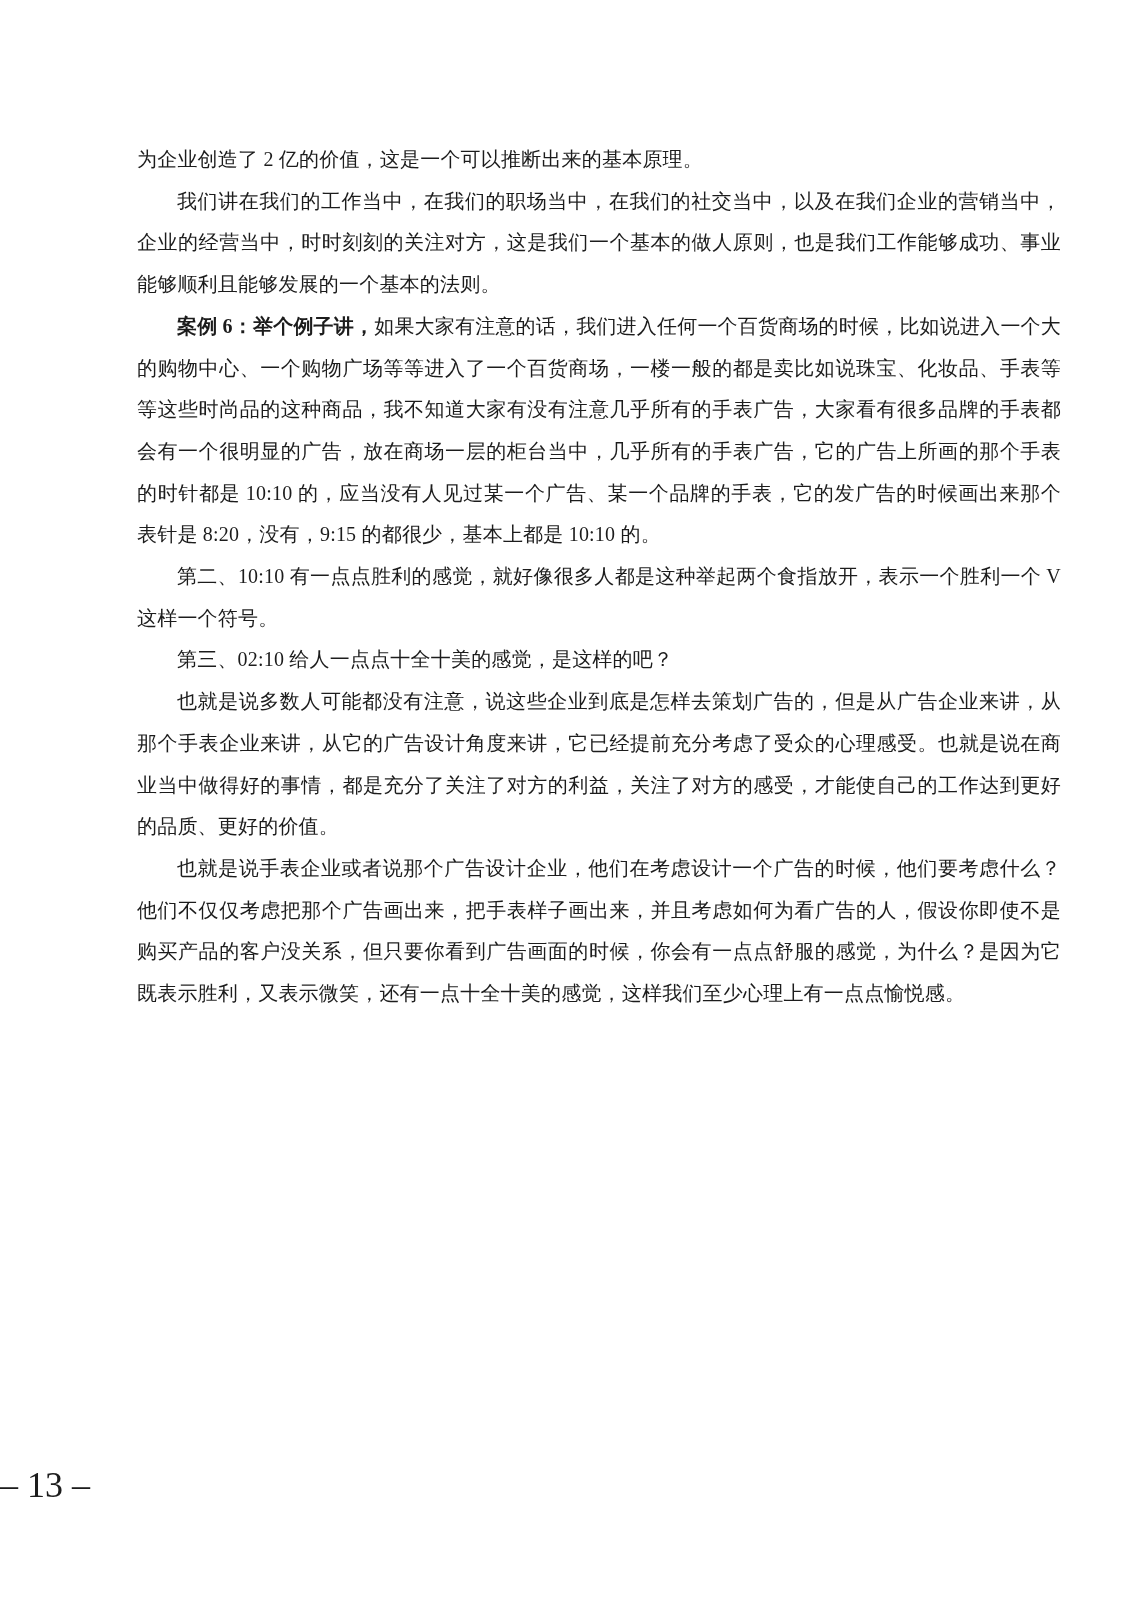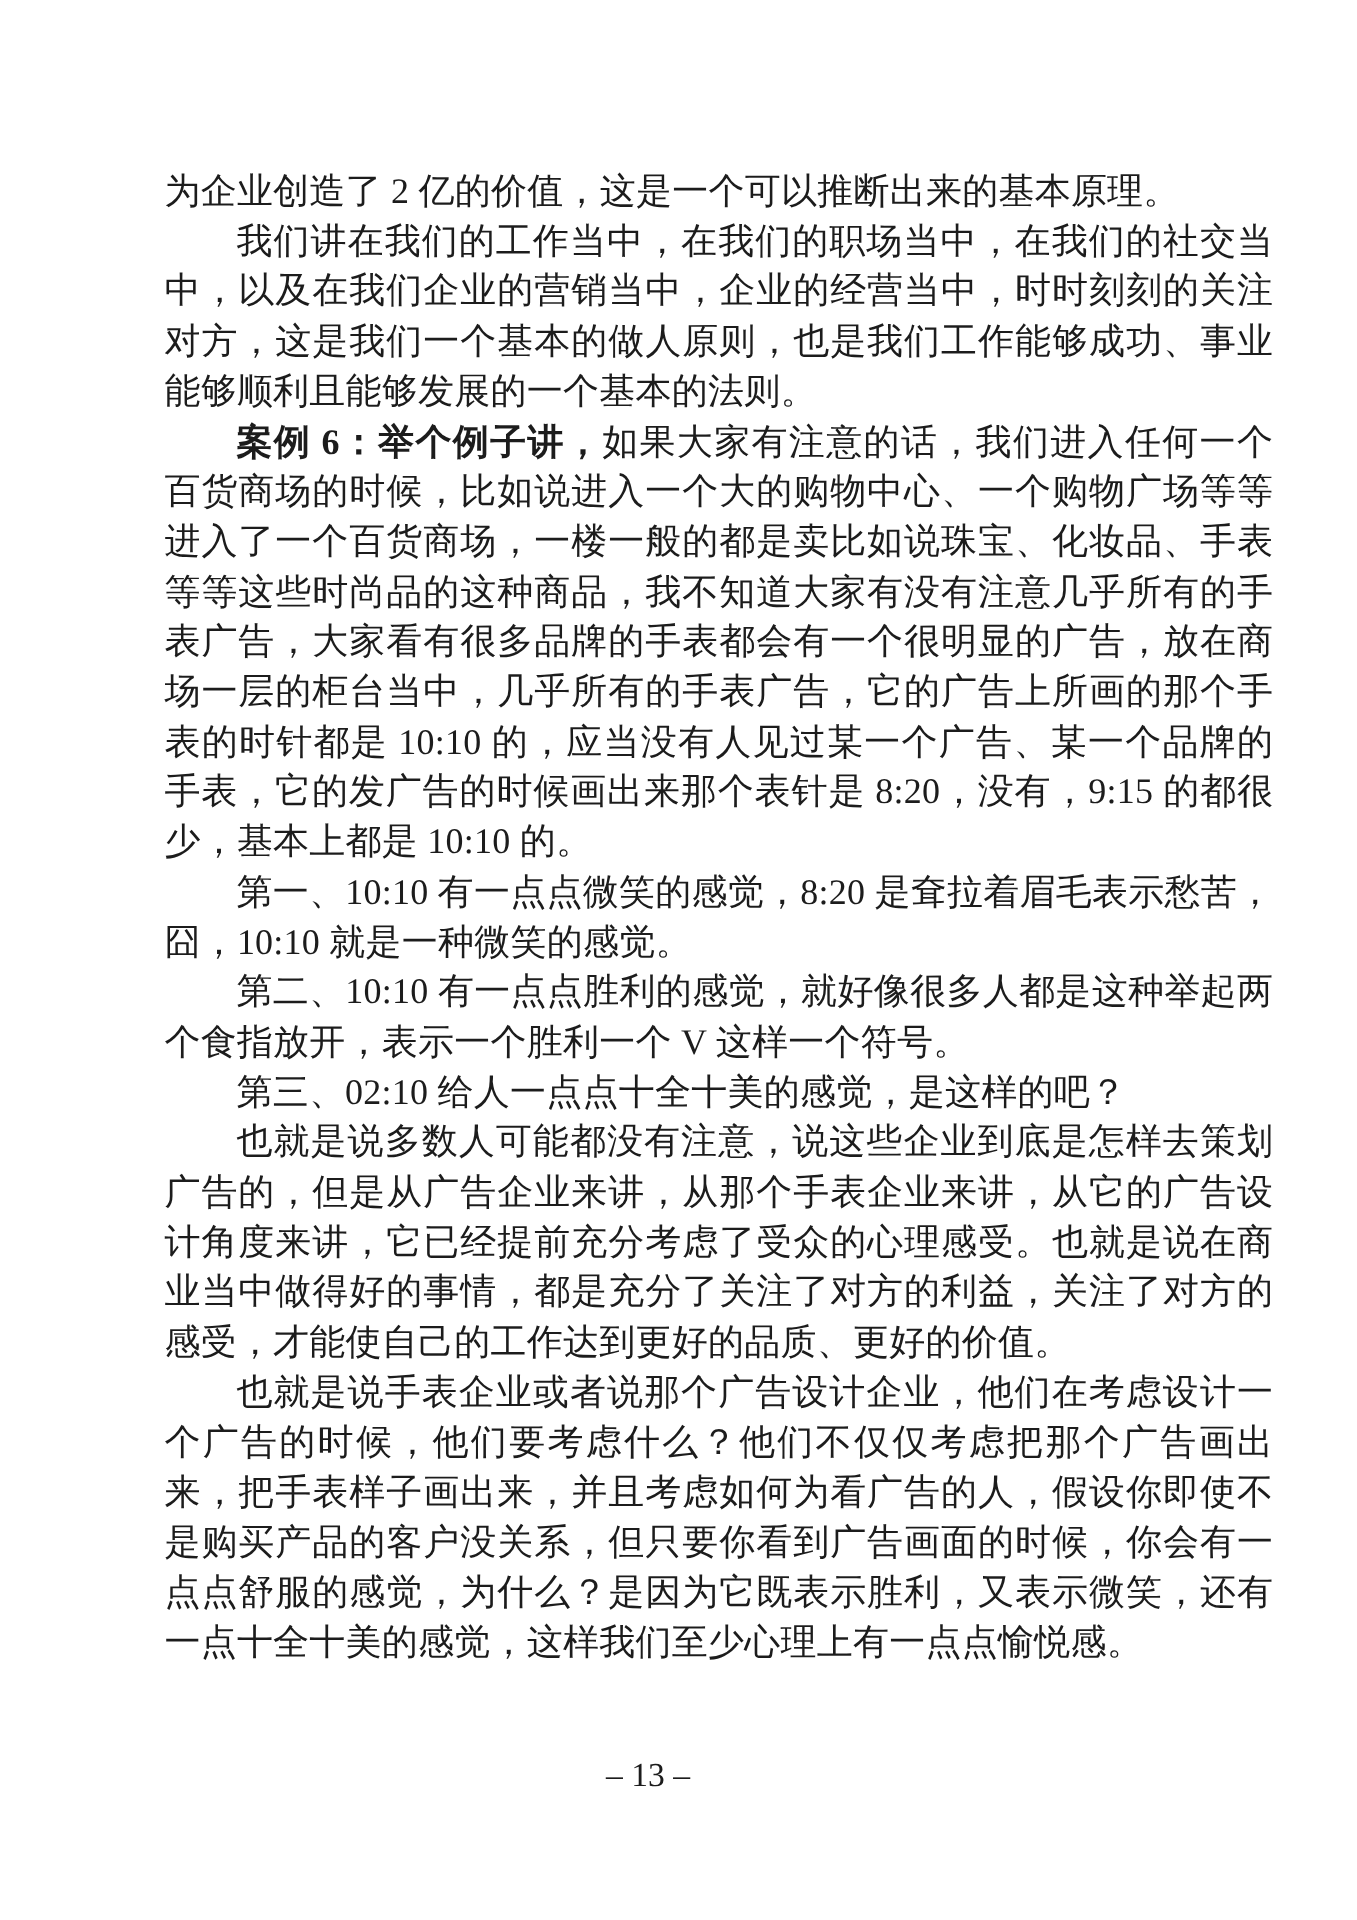--- a/index.html
+++ b/index.html
@@ -14,21 +14,21 @@
     background: #ffffff;
     overflow: hidden;
     font-family: "Liberation Serif", "DejaVu Serif", serif;
     color: #1c1c1c;
   }
   .text-block {
     position: absolute;
     left: 137px;
     top: 139px;
     width: 924px;
-    font-size: 30px;
+    font-size: 20px;
     line-height: 41.7px;
     text-align: justify;
     text-justify: inter-ideograph;
     letter-spacing: 0.2px;
   }
   .para {
     margin: 0;
     padding: 0;
     text-indent: 2em;
   }
@@ -36,33 +36,31 @@
     text-indent: 0;
   }
   .lead {
     font-weight: 700;
   }
   .footer {
     position: absolute;
     top: 1464px;
     left: 0;
     width: 1080px;
-    text-align: center;
-    font-size: 28px;
+    font-size: 36px;
     color: #1c1c1c;
   }
 </style>
 </head>
 <body>
 
 <div class="page">
   <div class="text-block">
     <p class="para no-indent"><span>为企业创造了 2 亿的价值，这是一个可以推断出来的基本原理。</span></p>
     <p class="para"><span>我们讲在我们的工作当中，在我们的职场当中，在我们的社交当中，以及在我们企业的营销当中，企业的经营当中，时时刻刻的关注对方，这是我们一个基本的做人原则，也是我们工作能够成功、事业能够顺利且能够发展的一个基本的法则。</span></p>
     <p class="para"><b class="lead">案例 6：举个例子讲，</b><span>如果大家有注意的话，我们进入任何一个百货商场的时候，比如说进入一个大的购物中心、一个购物广场等等进入了一个百货商场，一楼一般的都是卖比如说珠宝、化妆品、手表等等这些时尚品的这种商品，我不知道大家有没有注意几乎所有的手表广告，大家看有很多品牌的手表都会有一个很明显的广告，放在商场一层的柜台当中，几乎所有的手表广告，它的广告上所画的那个手表的时针都是 10:10 的，应当没有人见过某一个广告、某一个品牌的手表，它的发广告的时候画出来那个表针是 8:20，没有，9:15 的都很少，基本上都是 10:10 的。</span></p>
-    <p class="para"><span>第一、10:10 有一点点微笑的感觉，8:20 是耷拉着眉毛表示愁苦，囧，10:10 就是一种微笑的感觉。</span></p>
     <p class="para"><span>第二、10:10 有一点点胜利的感觉，就好像很多人都是这种举起两个食指放开，表示一个胜利一个 V 这样一个符号。</span></p>
     <p class="para"><span>第三、02:10 给人一点点十全十美的感觉，是这样的吧？</span></p>
     <p class="para"><span>也就是说多数人可能都没有注意，说这些企业到底是怎样去策划广告的，但是从广告企业来讲，从那个手表企业来讲，从它的广告设计角度来讲，它已经提前充分考虑了受众的心理感受。也就是说在商业当中做得好的事情，都是充分了关注了对方的利益，关注了对方的感受，才能使自己的工作达到更好的品质、更好的价值。</span></p>
     <p class="para"><span>也就是说手表企业或者说那个广告设计企业，他们在考虑设计一个广告的时候，他们要考虑什么？他们不仅仅考虑把那个广告画出来，把手表样子画出来，并且考虑如何为看广告的人，假设你即使不是购买产品的客户没关系，但只要你看到广告画面的时候，你会有一点点舒服的感觉，为什么？是因为它既表示胜利，又表示微笑，还有一点十全十美的感觉，这样我们至少心理上有一点点愉悦感。</span></p>
   </div>
   <div class="footer">– 13 –</div>
 </div>
 
 </body></html>

